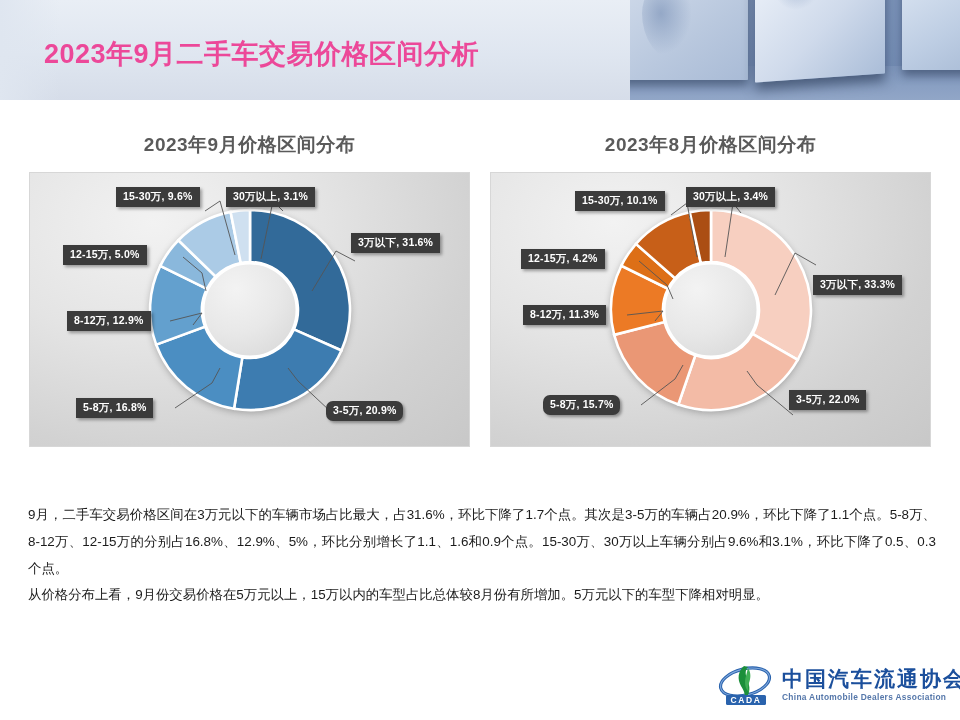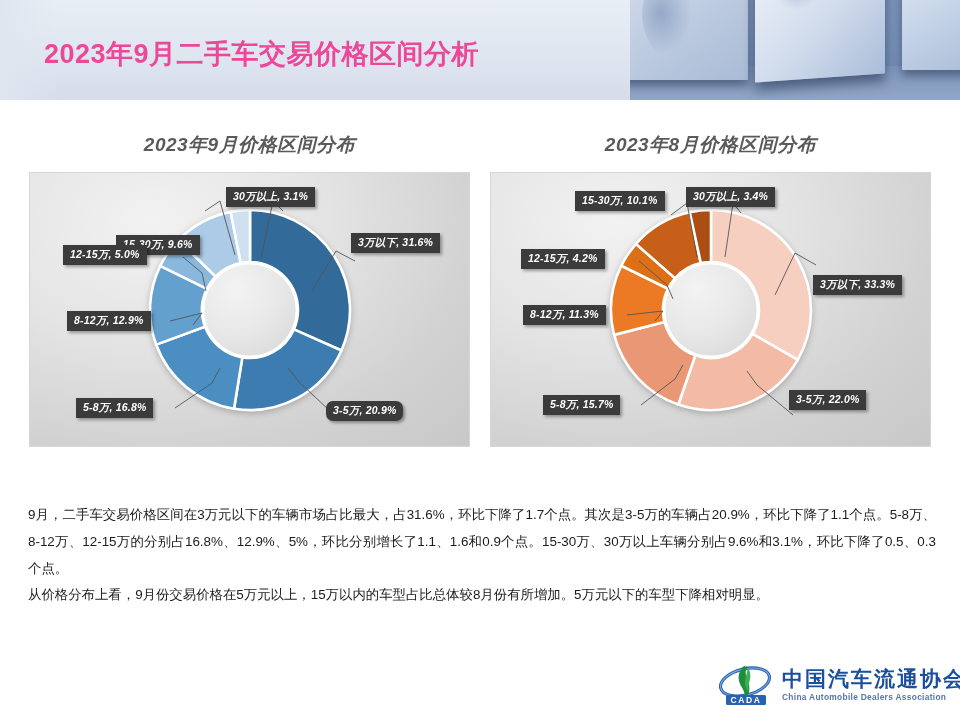--- a/index.html
+++ b/index.html
@@ -57,21 +57,21 @@
     background:linear-gradient(90deg,#dfe6f0 0%,rgba(223,230,240,0) 100%);
   }
 
   .page-title{
     position:absolute;left:44px;top:36px;
     font-size:27px;font-weight:bold;color:#ec4899;
     letter-spacing:.5px;white-space:nowrap;
   }
 
   
-  .chart-block{position:absolute;top:132px;font-style:italic;}
+  .chart-block{position:absolute;top:132px;}
   .chart-block.left{left:29px;}
   .chart-block.right{left:490px;}
 
   .chart-title{
     width:441px;text-align:center;
     font-size:19px;font-weight:bold;color:#5a5a5a;
     margin-bottom:14px;letter-spacing:.5px;
   }
 
   .chart-panel{
@@ -179,21 +179,21 @@
           <line x1="140" y1="148" x2="172" y2="140"></line>
           <line x1="172" y1="140" x2="163" y2="152"></line>
           <line x1="145" y1="235" x2="182" y2="210"></line>
           <line x1="182" y1="210" x2="190" y2="195"></line>
           <line x1="300" y1="238" x2="268" y2="208"></line>
           <line x1="268" y1="208" x2="258" y2="195"></line>
         </g>
       </svg>
     </div>
 
-    <div class="callout" style="left:86px;top:14px;margin-top:48px;">15-30万, 9.6%</div>
+    <div class="callout" style="left:86px;top:14px;">15-30万, 9.6%</div>
     <div class="callout" style="left:196px;top:14px;">30万以上, 3.1%</div>
     <div class="callout" style="left:321px;top:60px;">3万以下, 31.6%</div>
     <div class="callout" style="left:33px;top:72px;">12-15万, 5.0%</div>
     <div class="callout" style="left:37px;top:138px;">8-12万, 12.9%</div>
     <div class="callout" style="left:46px;top:225px;">5-8万, 16.8%</div>
     <div class="callout" style="left:296px;top:228px;border-radius:7px;">3-5万, 20.9%</div>
   </div>
 </div>
 
 <div class="chart-block right">
@@ -241,21 +241,21 @@
           <line x1="266" y1="212" x2="256" y2="198"></line>
         </g>
       </svg>
     </div>
 
     <div class="callout" style="left:84px;top:18px;">15-30万, 10.1%</div>
     <div class="callout" style="left:195px;top:14px;">30万以上, 3.4%</div>
     <div class="callout" style="left:322px;top:64px;margin-top:38px;">3万以下, 33.3%</div>
     <div class="callout" style="left:30px;top:76px;">12-15万, 4.2%</div>
     <div class="callout" style="left:32px;top:132px;">8-12万, 11.3%</div>
-    <div class="callout" style="left:52px;top:222px;">5-8万, 15.7%</div>
+    <div class="callout" style="left:52px;top:222px;border-radius:7px;">5-8万, 15.7%</div>
     <div class="callout" style="left:298px;top:217px;">3-5万, 22.0%</div>
   </div>
 </div>
 
 <div class="body-text">
   <p class="para">9月，二手车交易价格区间在3万元以下的车辆市场占比最大，占31.6%，环比下降了1.7个点。其次是3-5万的车辆占20.9%，环比下降了1.1个点。5-8万、8-12万、12-15万的分别占16.8%、12.9%、5%，环比分别增长了1.1、1.6和0.9个点。15-30万、30万以上车辆分别占9.6%和3.1%，环比下降了0.5、0.3个点。</p>
   <p class="para last">从价格分布上看，9月份交易价格在5万元以上，15万以内的车型占比总体较8月份有所增加。5万元以下的车型下降相对明显。</p>
 </div>
 
 <div class="logo">

